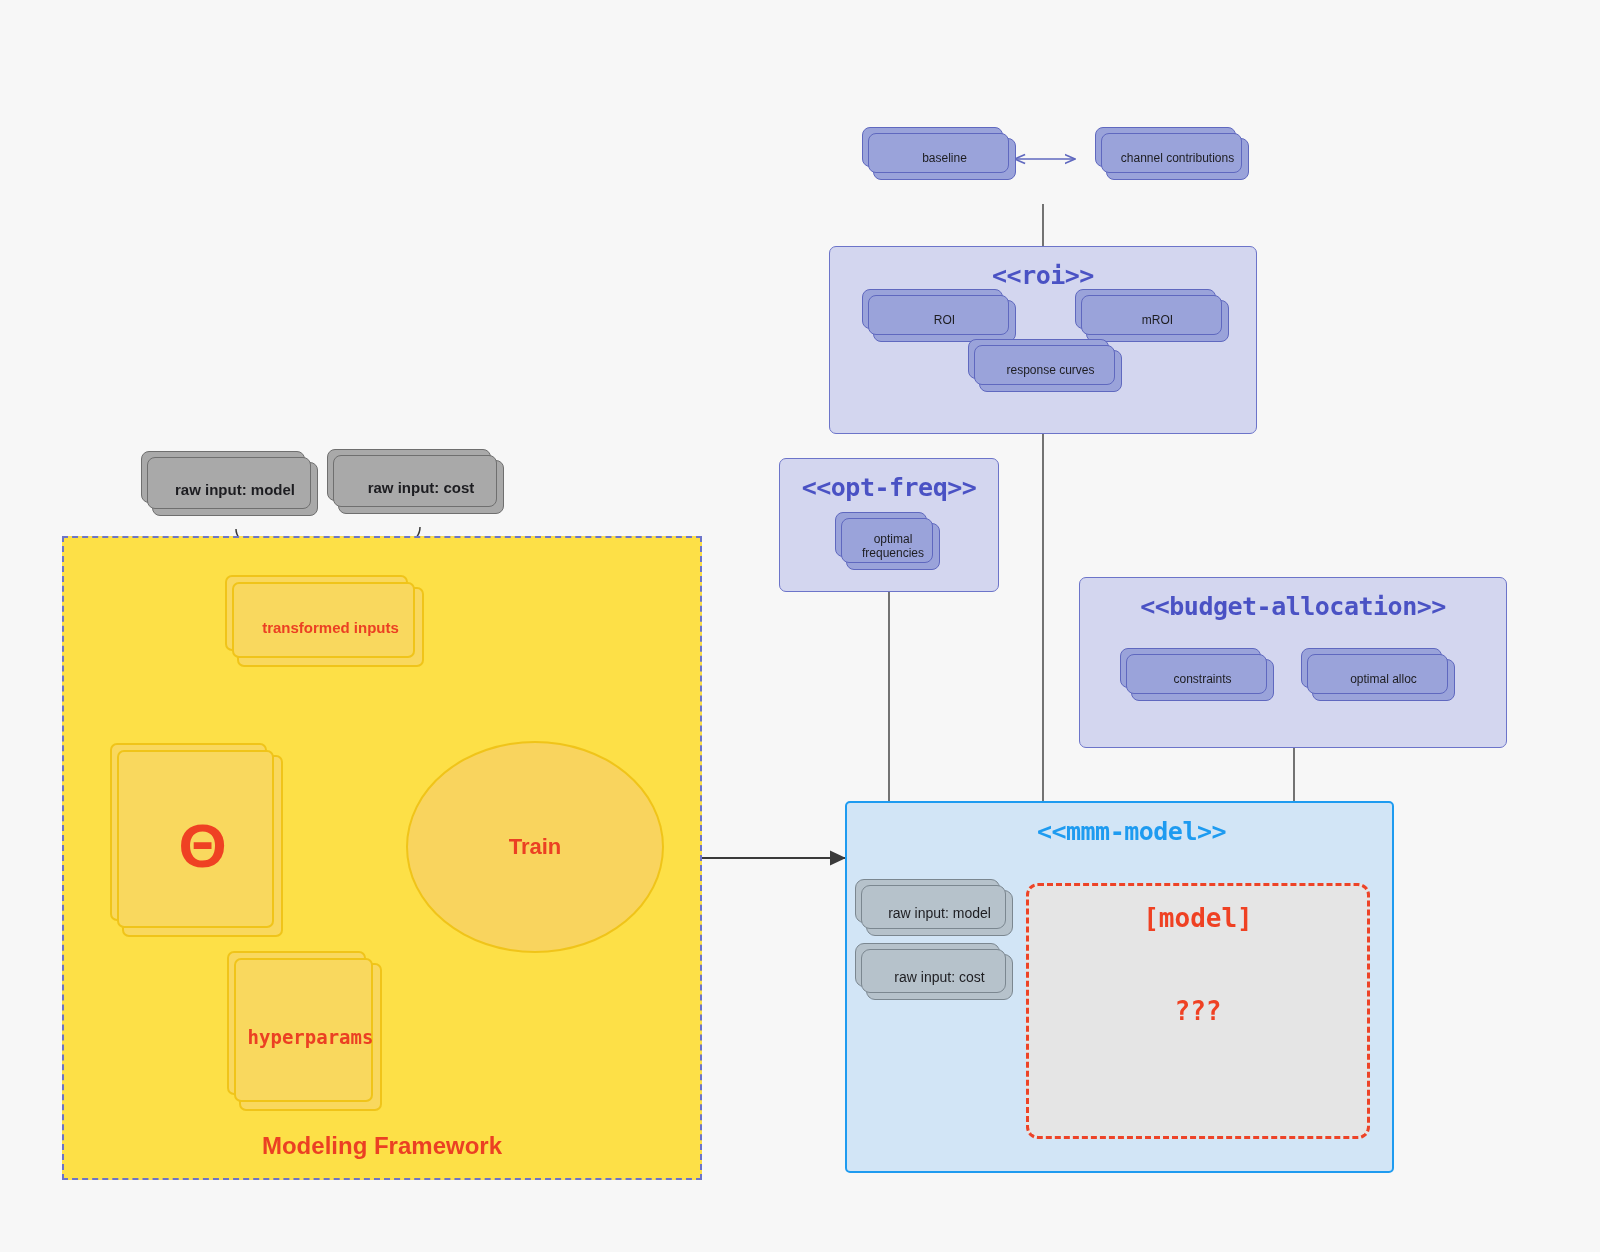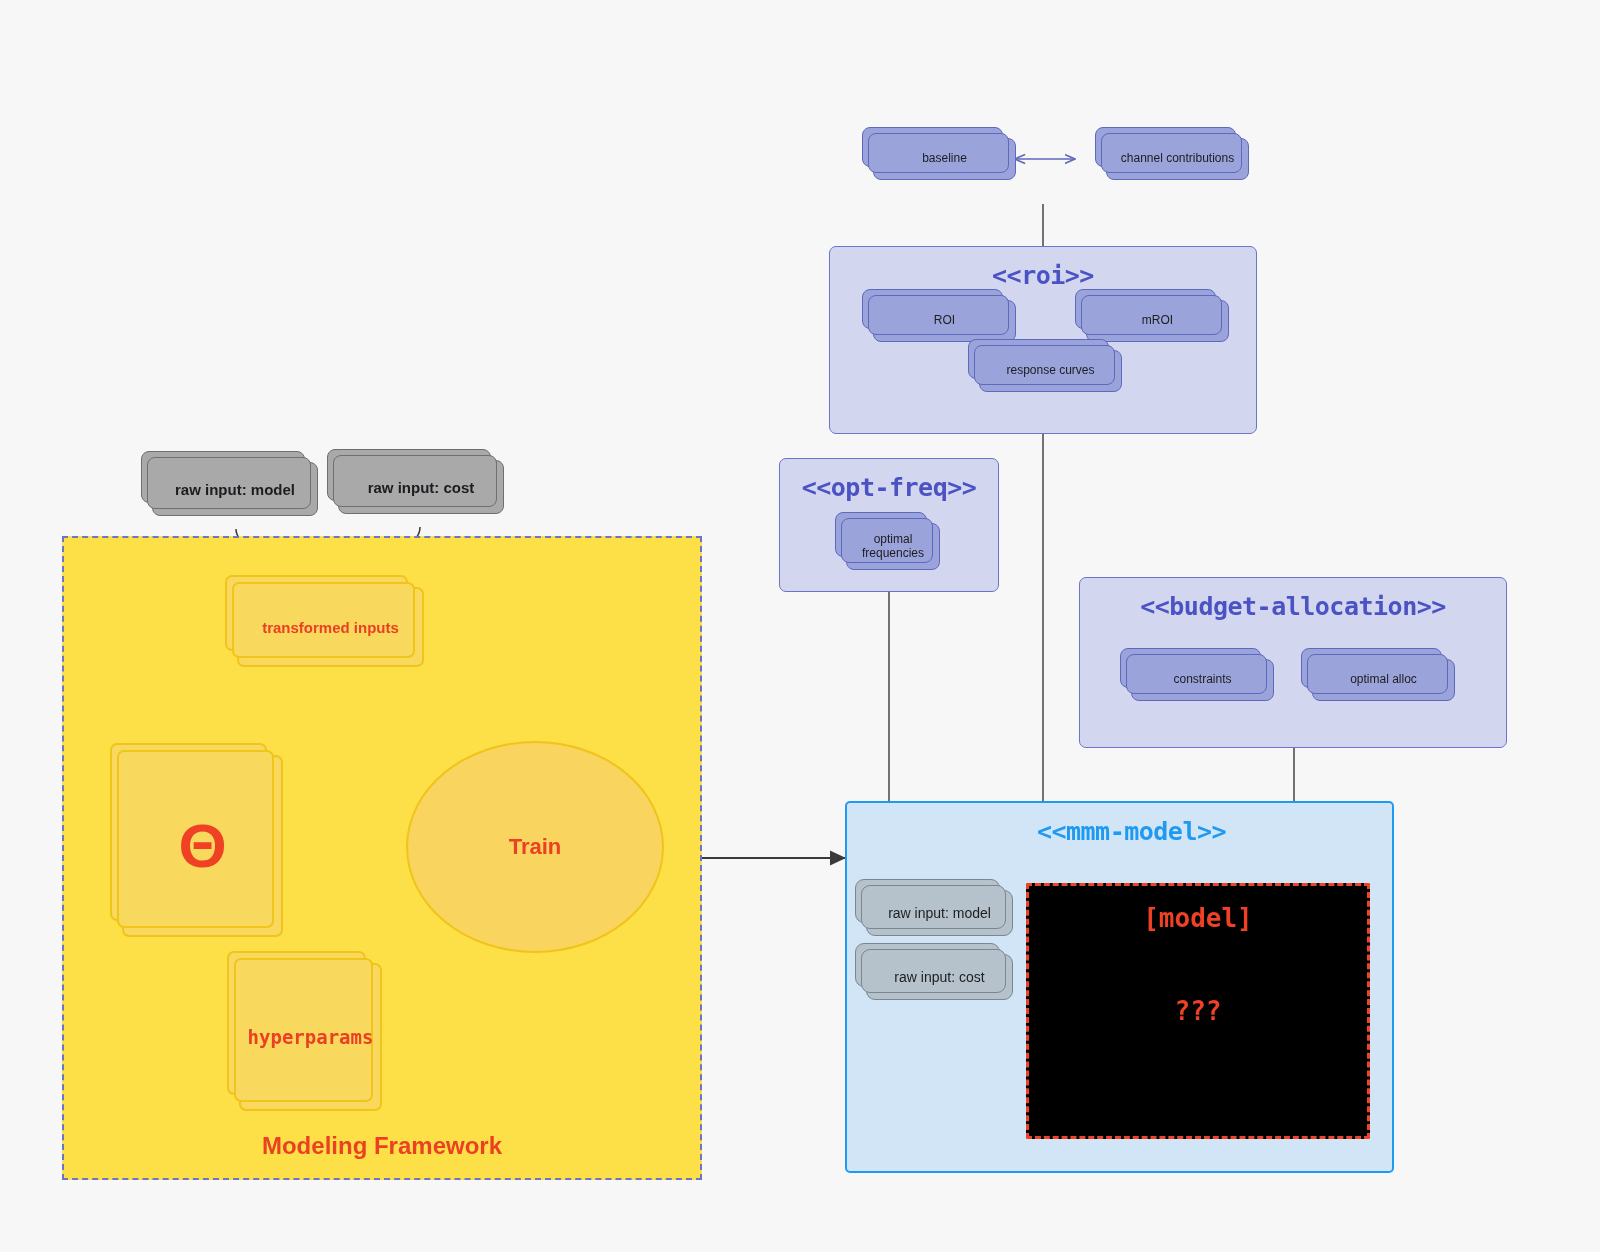--- a/index.html
+++ b/index.html
@@ -181,23 +181,23 @@
     font-family: "DejaVu Sans Mono", monospace;
     font-weight: bold;
     font-size: 25px;
     color: #1e9bf0;
     letter-spacing: -0.5px;
   }
 
   .dashbox {
     position: absolute;
     box-sizing: border-box;
-    background: #000000;
+    background: #e5e5e5;
     border: 3px dashed #ed4327;
-    border-radius: 1px;
+    border-radius: 12px;
     z-index: 3;
   }
   .dashbox-title {
     position: absolute;
     left: 0;
     width: 100%;
     text-align: center;
     font-family: "DejaVu Sans Mono", monospace;
     font-weight: bold;
     font-size: 26px;

